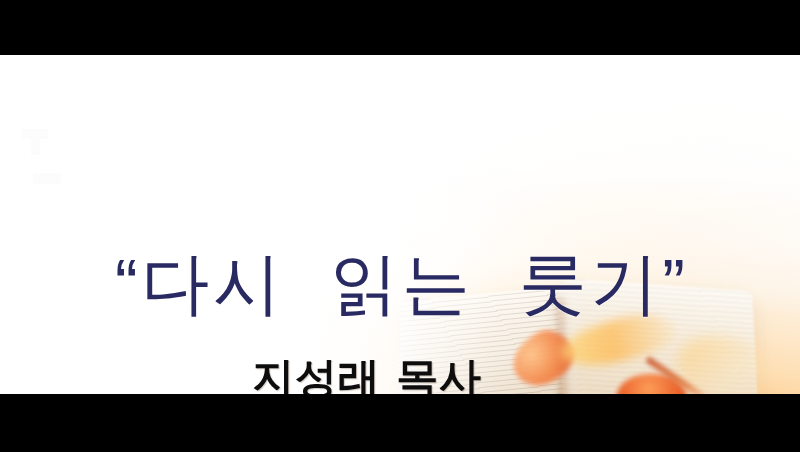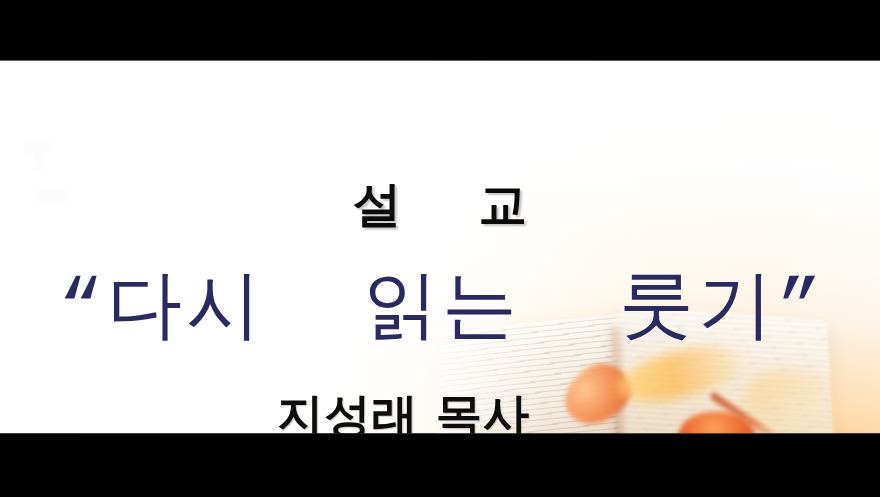--- a/index.html
+++ b/index.html
@@ -132,21 +132,21 @@
     color:#0a0a0a;
     letter-spacing:0.30em;
     text-indent:0.30em;
     text-shadow:2px 2px 2px rgba(120,120,125,0.45);
     white-space:pre;
   }
 
   #main-title{
     position:absolute;left:0;top:186px;width:800px;
     text-align:center;
-    font-family:Liberation Mono, monospace;
+    font-family:Liberation Sans, sans-serif;
     font-weight:400;
     font-size:68px;
     line-height:84px;
     color:#2a2a63;
     letter-spacing:0.055em;
     text-indent:0.055em;
     white-space:pre;
     text-shadow:0 1px 1px rgba(255,255,255,0.65);
   }
 
@@ -183,21 +183,20 @@
     <div id="leaf-stem"></div>
 
     <div class="bg-layer" id="bg-fade-top"></div>
     <div class="bg-layer" id="bg-fade-left"></div>
 
     <div class="speck" id="speck-1"></div>
     <div class="speck" id="speck-2"></div>
     <div class="speck" id="speck-3"></div>
 
     <div id="text-block">
-      <div id="heading">설  교</div>
       <div id="main-title">“다시  읽는  룻기”</div>
       <div id="speaker">지성래 목사</div>
     </div>
 
   </div>
 
   <div class="bar" id="bar-top"></div>
   <div class="bar" id="bar-bottom"></div>
 
 </div>

